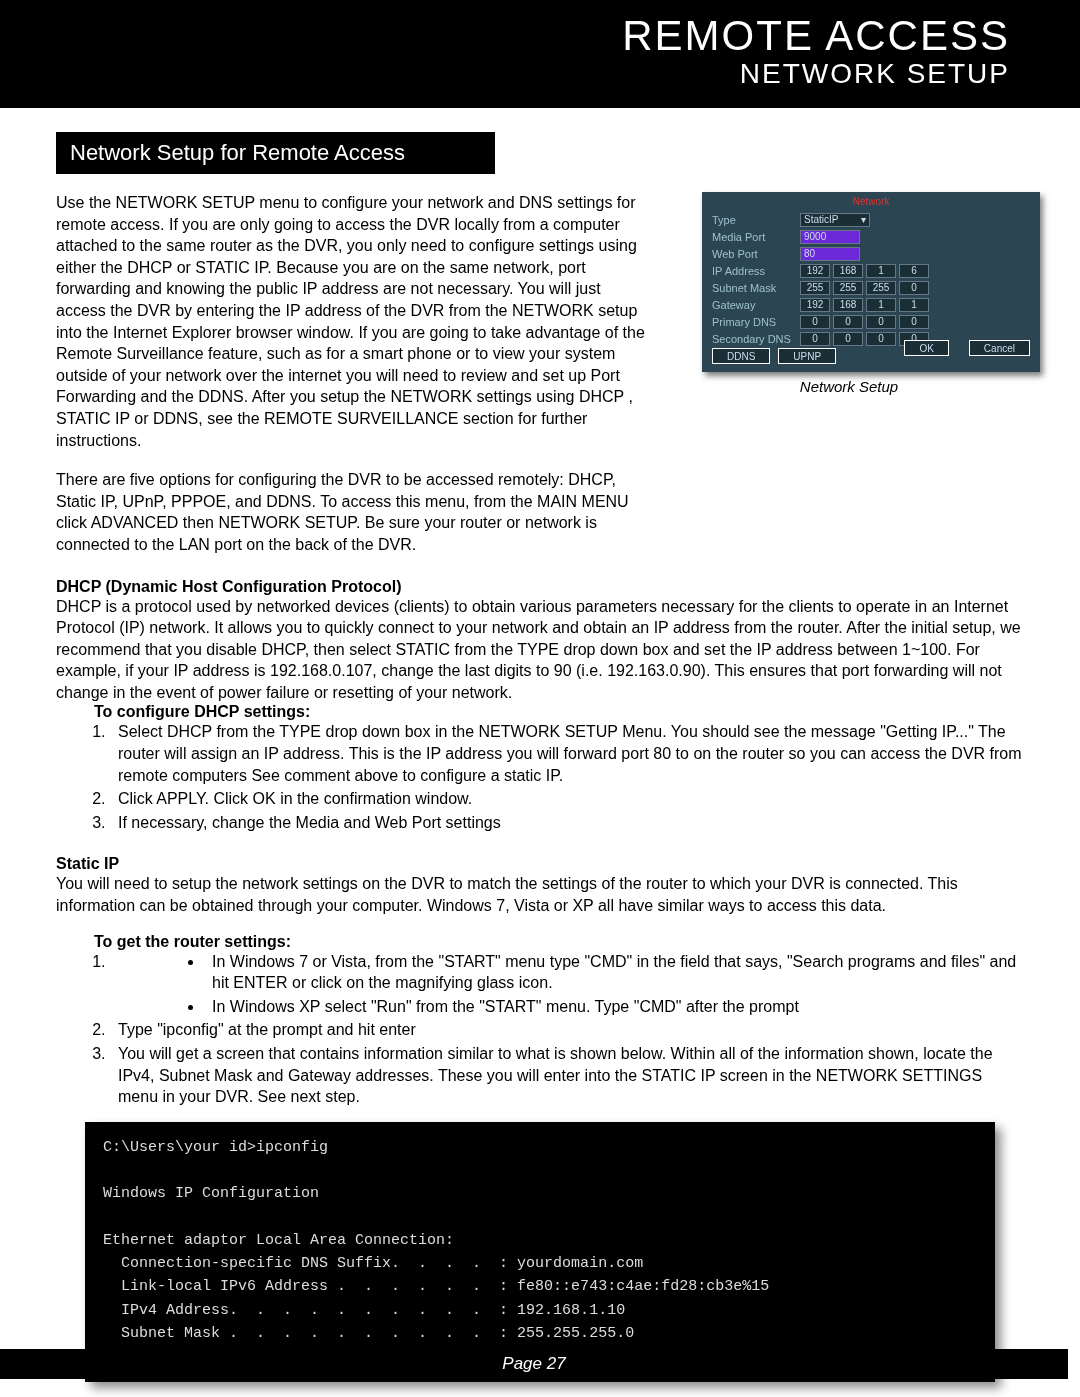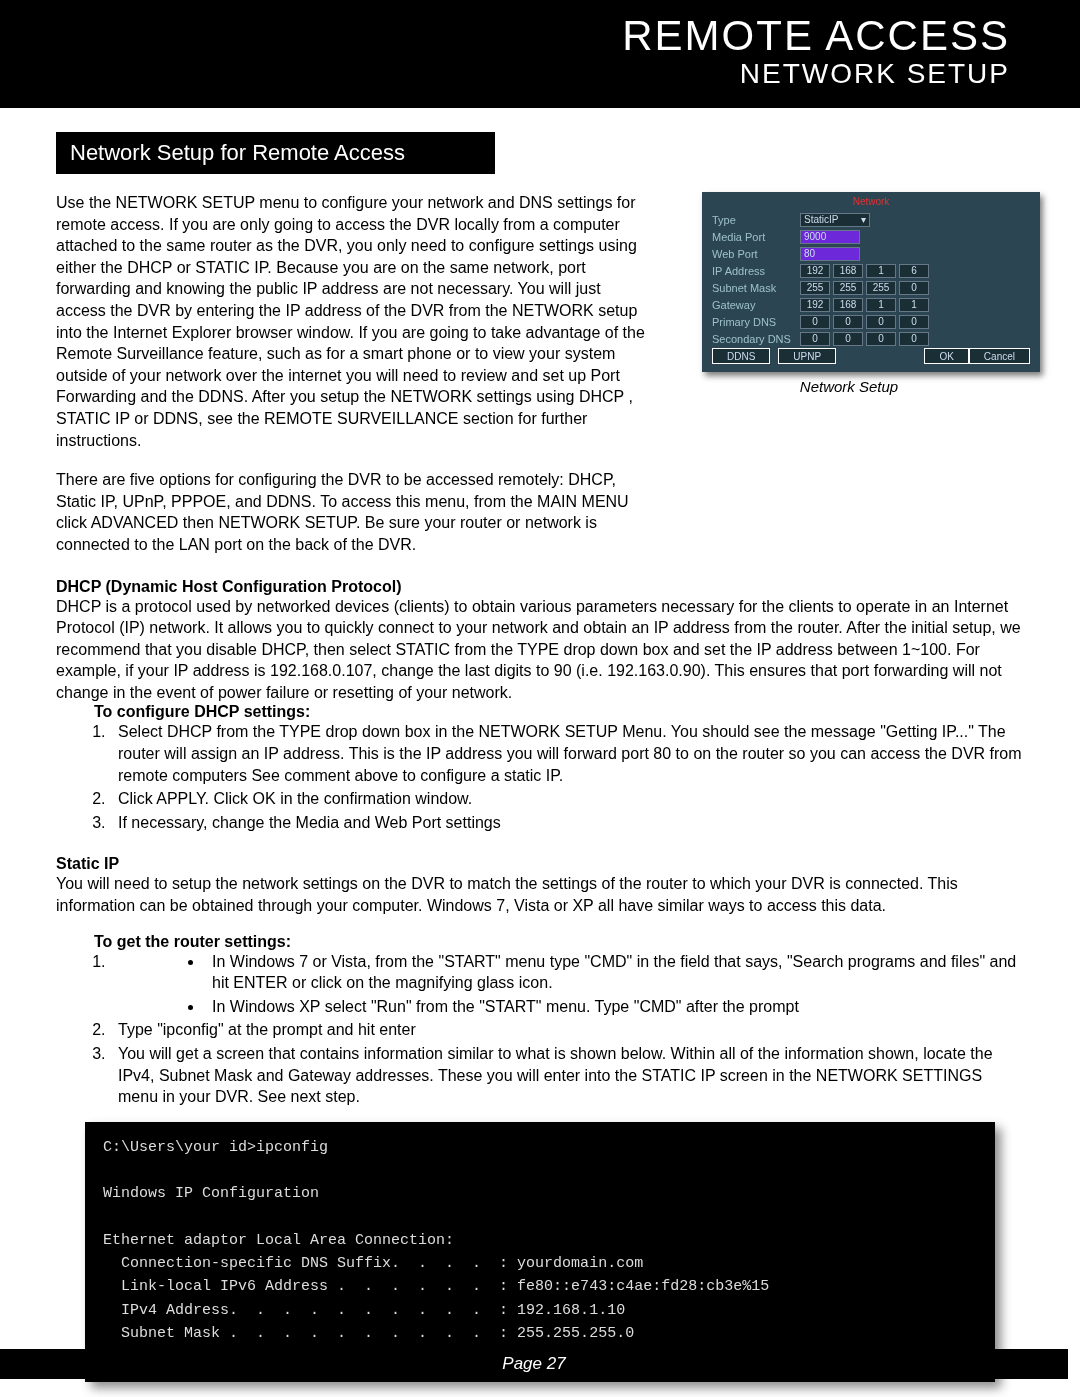--- a/index.html
+++ b/index.html
@@ -64,21 +64,21 @@
     width: 60px; height: 14px; background: #6d28d9;
     border: 1px solid #678; color: #cde; font-size: 10px;
     padding: 0 3px; display: inline-flex; align-items: center;
   }
   .dialog-ip { display: flex; gap: 3px; }
   .dialog-ip .oct {
     width: 30px; height: 14px; background: #1a2e36;
     border: 1px solid #678; color: #cde; font-size: 10px;
     display: inline-flex; align-items: center; justify-content: center;
   }
-  .dialog-btns { position: absolute; bottom: 8px; right: 10px; display: flex; gap: 0; }
+  .dialog-btns { position: absolute; bottom: 16px; right: 10px; display: flex; gap: 20px; }
   .dialog-btns2 { position: absolute; bottom: 8px; left: 10px; display: flex; gap: 8px; }
   .dbtn {
     height: 16px; padding: 0 14px; background: #1a2e36;
     border: 1px solid #ffffff; color: #cde; font-size: 10px;
     display: inline-flex; align-items: center; justify-content: center;
   }
   .caption { text-align: center; font-style: italic; font-size: 15px; margin-top: 6px; }
   .body-text { font-size: 16px; line-height: 1.35; }
   .h-bold { font-weight: bold; font-size: 16px; margin-top: 4px; }
   .sub-bold { font-weight: bold; font-size: 16px; margin-left: 38px; }

